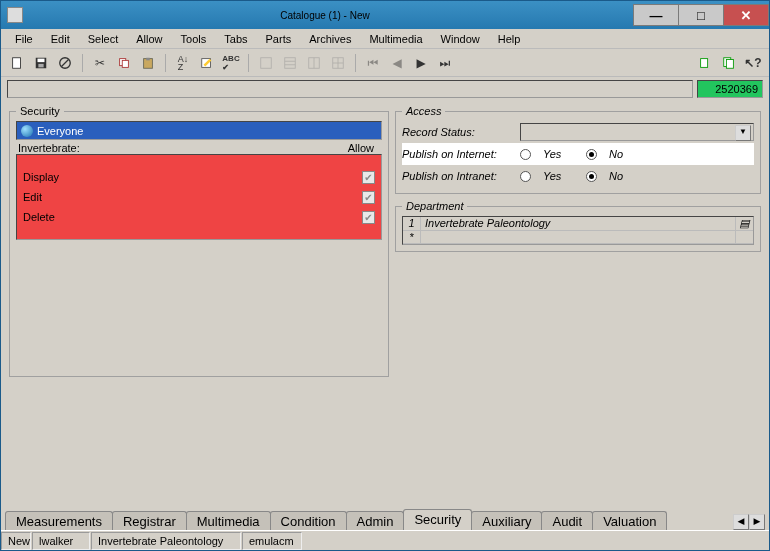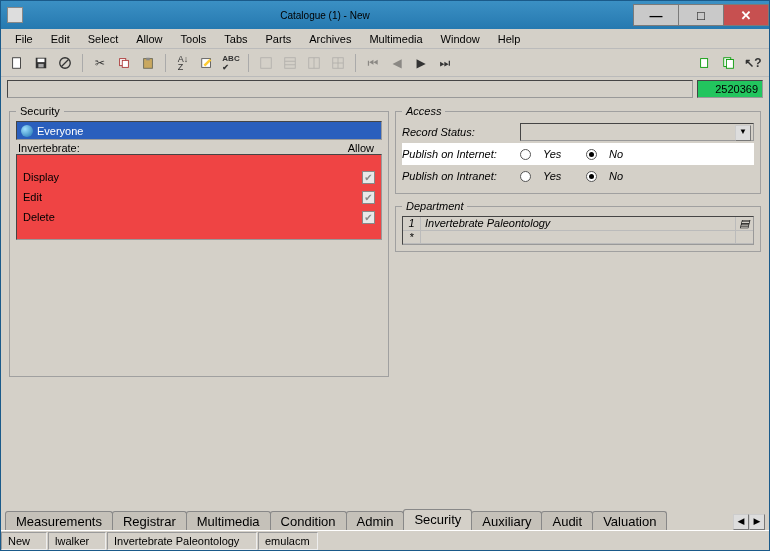--- a/index.html
+++ b/index.html
@@ -277,19 +277,19 @@
     <div class="tab">Auxiliary</div>
     <div class="tab">Audit</div>
     <div class="tab">Valuation</div>
     <div class="tab-scroll">
       <div class="tab-sbtn">◀</div>
       <div class="tab-sbtn">▶</div>
     </div>
   </div>
 
   <div class="statusbar">
-    <div class="sb-cell" style="width:46px">New</div>
+    <div class="sb-cell" style="width:30px">New</div>
     <div class="sb-cell" style="width:58px">lwalker</div>
     <div class="sb-cell" style="width:150px">Invertebrate Paleontology</div>
     <div class="sb-cell" style="width:60px">emulacm</div>
   </div>
 
 </div>
 
 </body></html>

